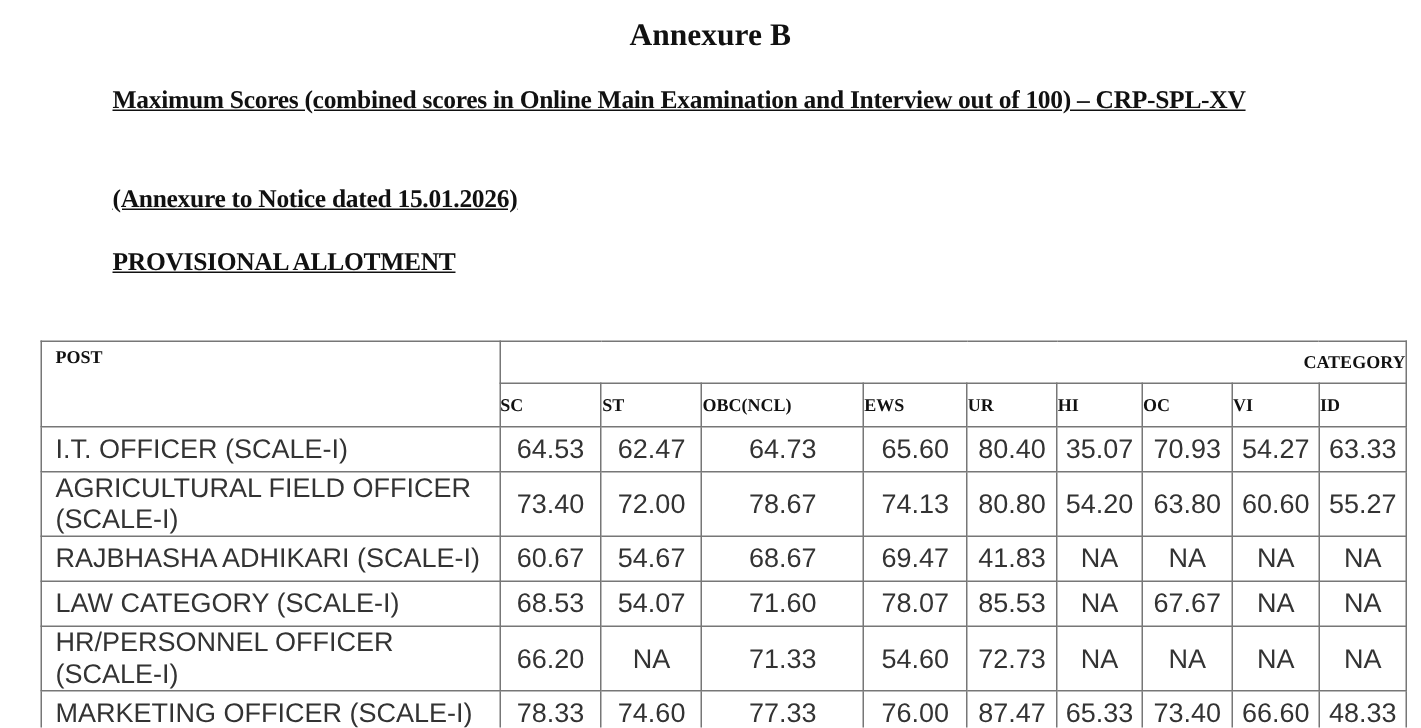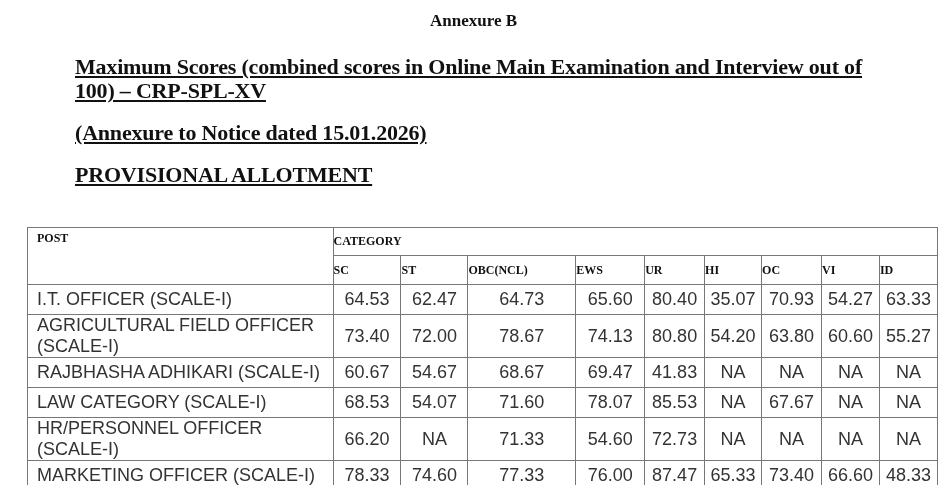--- a/index.html
+++ b/index.html
@@ -1,39 +1,39 @@
 <!DOCTYPE html>
 <html><head>
 <meta charset="utf-8">
 <style>
   html, body { margin: 0; padding: 0; background: #ffffff; }
   body { width: 947px; height: 485px; position: relative; overflow: hidden; color: #111; }
   .annex-title {
     position: absolute; top: 11px; left: 0; width: 947px; text-align: center;
-    font-family: "Liberation Serif", serif; font-weight: bold; font-size: 17px;
+    font-family: "Liberation Serif", serif; font-weight: bold; font-size: 21px;
   }
   .heading {
     position: absolute; left: 75px; font-family: "Liberation Serif", serif;
-    font-weight: bold; font-size: 22px; text-decoration: underline; line-height: 24px;
+    font-weight: bold; font-size: 17px; text-decoration: underline; line-height: 24px;
     letter-spacing: -0.2px;
   }
   #h1 { top: 55px; width: 800px; }
   #h2 { top: 121px; }
   #h3 { top: 163px; }
   table {
     position: absolute; left: 27px; top: 227px; border-collapse: collapse;
     width: 911px;
   }
   td, th { border: 1.5px solid #777; padding: 0; }
   th { font-family: "Liberation Serif", serif; font-weight: bold; font-size: 12px; }
   td { font-family: "Liberation Sans", "DejaVu Sans", sans-serif; font-size: 18px; color: #333; height: 29px; }
   td.num { text-align: center; margin-left: 40px; }
   td.post { padding-left: 9px; text-align: left; }
   th.post-h { text-align: left; vertical-align: top; padding-left: 9px; padding-top: 3px; }
-  th.cat-h { height: 27px; text-align: left; margin-top: 32px; }
+  th.cat-h { height: 27px; text-align: right; margin-top: 32px; }
   th.sub-h { height: 28px; text-align: left; }
 </style>
 </head>
 <body>
 
 <div class="annex-title">Annexure B</div>
 <div class="heading" id="h1">Maximum Scores (combined scores in Online Main Examination and Interview out of 100) – CRP-SPL-XV</div>
 <div class="heading" id="h2">(Annexure to Notice dated 15.01.2026)</div>
 <div class="heading" id="h3">PROVISIONAL ALLOTMENT</div>
 

